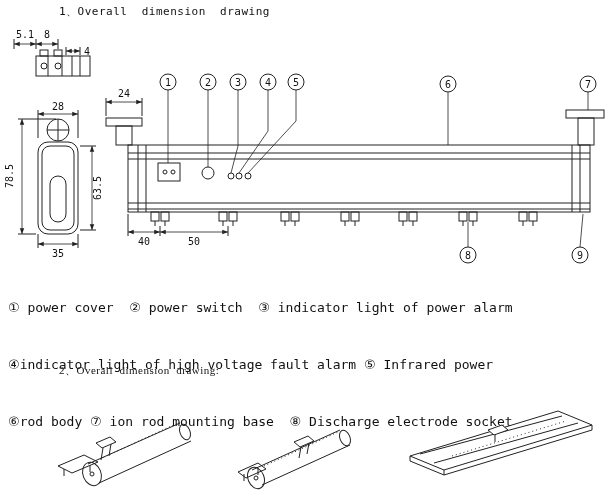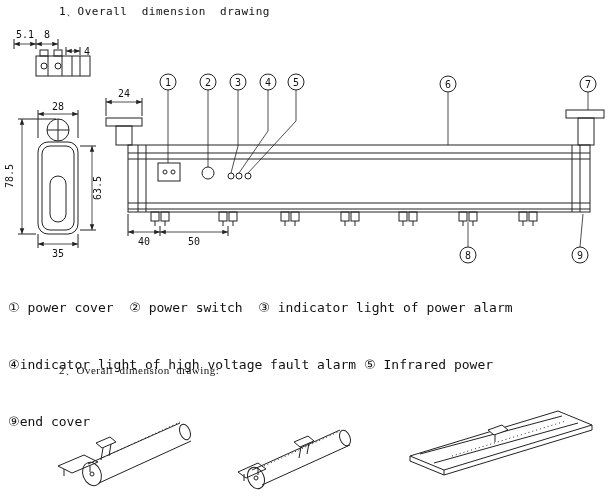--- a/index.html
+++ b/index.html
@@ -195,21 +195,21 @@
         <text class="t tc" x="468" y="232.5">8</text>
         <circle cx="580" cy="229" r="8"></circle>
         <text class="t tc" x="580" y="232.5">9</text>
       </g>
     </g>
   </svg>
 
   <div class="legend">
     <div>① power cover  ② power switch  ③ indicator light of power alarm</div>
     <div>④indicator light of high voltage fault alarm ⑤ Infrared power</div>
-    <div>⑨end cover</div>
+    <div>⑥rod body ⑦ ion rod mounting base  ⑧ Discharge electrode socket</div>
   </div>
 
   <div class="title" id="title2">2、Overall  dimension  drawing:</div>
 
   <svg id="isoDrawings" width="609" height="111" viewBox="0 0 609 111">
     <g class="ln">
 
       <g>
         <polygon class="face" points="58,80 84,69 98,76 72,87"></polygon>
         <line x1="64" y1="83" x2="64" y2="90"></line>

